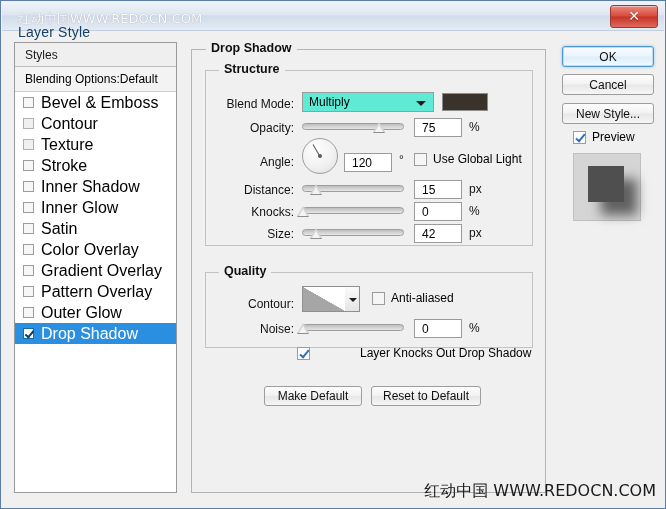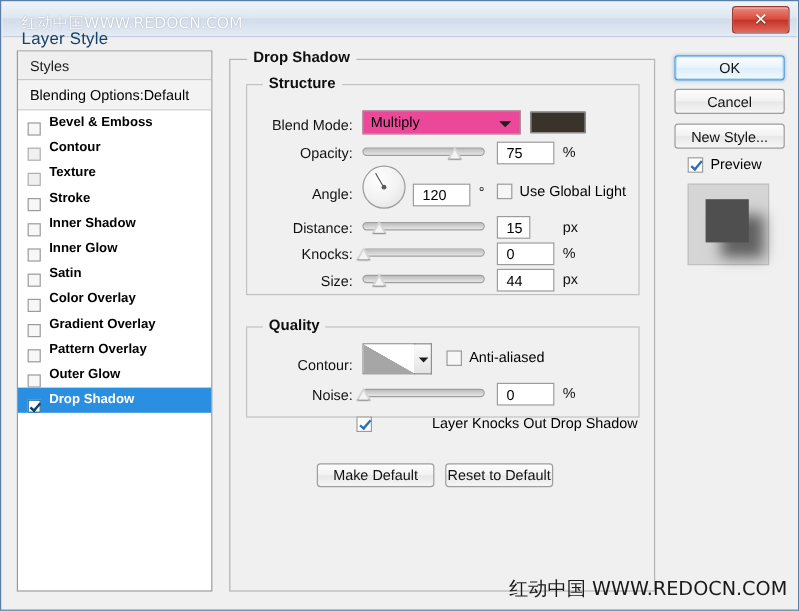--- a/index.html
+++ b/index.html
@@ -54,22 +54,22 @@
     height:24px;line-height:24px;padding-left:10px;
     background:#efefef;border-bottom:1px solid #bdbdbd;
     font-size:12px;color:#1a1a1a;box-sizing:border-box;
   }
   .blending-row{
     height:25px;line-height:25px;padding-left:10px;
     background:#f3f3f3;border-bottom:1px solid #cfcfcf;
     font-size:12px;box-sizing:border-box;cursor:pointer;
   }
   .style-row{
-    height:21px;line-height:21px;display:flex;align-items:flex-end;
-    padding-left:8px;font-size:11px;cursor:pointer;box-sizing:border-box;font-weight:bold;
+    height:21px;line-height:21px;display:flex;align-items:center;
+    padding-left:8px;font-size:16px;cursor:pointer;box-sizing:border-box;
   }
   .style-row.sub{}
   .style-row.selected{background:#2a8fe0;color:#fff;}
   .cb{
     width:11px;height:11px;flex:0 0 11px;margin-right:7px;
     border:1px solid #9c9c9c;background:#f7f7f7;
     box-sizing:border-box;position:relative;
   }
   .cb.sub-cb{background:#f0f0f0;border-color:#b0b0b0;}
   .cb.checked:after{
@@ -87,21 +87,21 @@
   .group-title{
     position:absolute;font-weight:bold;font-size:12.5px;
     background:#f0f0f0;padding:0 5px;color:#0f0f0f;
   }
   .inner-group{
     position:absolute;border:1px solid #c2c2c2;box-sizing:border-box;background:transparent;
   }
   .lbl{position:absolute;font-size:12px;text-align:right;color:#111;}
   
   .combo{
-    position:absolute;height:20px;background:#ec4899;border:1px solid #9b9b9b;
+    position:absolute;height:20px;background:#5eead4;border:1px solid #9b9b9b;
     box-sizing:border-box;cursor:pointer;
   }
   .combo .val{position:absolute;left:6px;top:2px;font-size:12px;}
   .combo .arrow{
     position:absolute;right:7px;top:8px;width:0;height:0;
     border-left:5px solid transparent;border-right:5px solid transparent;
     border-top:5px solid #1e1e1e;
   }
   .swatch{
     position:absolute;height:18px;width:46px;border:1px solid #8d8d8d;
@@ -304,42 +304,42 @@
     <div class="checkrow" style="left:222px;top:102px;">
       <div class="cb2" id="cb-global"></div>
       <span>Use Global Light</span>
     </div>
 
     <div class="lbl" style="left:10px;top:133px;width:92px;">Distance:</div>
     <div class="slider" style="left:110px;top:131px;width:102px;">
       <div class="track"></div>
       <div class="thumb" id="distance-thumb" style="left: 14%;"></div>
     </div>
-    <div class="numfield" style="left:222px;top:130px;width:28px;text-align:right;">
+    <div class="numfield" style="left:222px;top:130px;width:48px;text-align:right;">
       <span>15</span>
     </div>
     <div class="unit" style="left:277px;top:132px;">px</div>
 
     <div class="lbl" style="left:10px;top:155px;width:92px;">Knocks:</div>
     <div class="slider" style="left:110px;top:153px;width:102px;">
       <div class="track"></div>
       <div class="thumb" id="spread-thumb" style="left: 1%;"></div>
     </div>
     <div class="numfield" style="left:222px;top:152px;width:48px;">
       <span>0</span>
     </div>
     <div class="unit" style="left:277px;top:154px;">%</div>
 
     <div class="lbl" style="left:10px;top:177px;width:92px;">Size:</div>
     <div class="slider" style="left:110px;top:175px;width:102px;">
       <div class="track"></div>
       <div class="thumb" id="size-thumb" style="left: 14%;"></div>
     </div>
     <div class="numfield" style="left:222px;top:174px;width:48px;">
-      <span>44</span>
+      <span>42</span>
     </div>
     <div class="unit" style="left:277px;top:176px;">px</div>
 
     <div class="inner-group" style="left:13px;top:222px;width:328px;height:76px;"></div>
     <div class="group-title" style="left:27px;top:214px;">Quality</div>
 
     <div class="lbl" style="left:10px;top:247px;width:92px;">Contour:</div>
     <div class="contour" style="left:110px;top:236px;">
       <div class="ramp"></div>
     </div>
@@ -357,21 +357,21 @@
     <div class="numfield" style="left:222px;top:269px;width:48px;">
       <span>0</span>
     </div>
     <div class="unit" style="left:277px;top:271px;">%</div>
 
     <div class="checkrow" style="left:105px;top:296px;gap:44px;">
       <div class="cb2 checked" id="cb-knockout"></div>
       <span>Layer Knocks Out Drop Shadow</span>
     </div>
     <div class="btn" style="left:72px;top:336px;width:98px;height:20px;line-height:19px;">Make Default</div>
-    <div class="btn" style="left:179px;top:336px;width:90px;height:20px;line-height:19px;">Reset to Default</div>
+    <div class="btn" style="left:179px;top:336px;width:110px;height:20px;line-height:19px;">Reset to Default</div>
   </div>
 
   <div class="btn default" style="left:561px;top:45px;width:92px;height:21px;line-height:20px;">OK</div>
   <div class="btn" style="left:561px;top:102px;width:92px;height:21px;line-height:20px;">New Style...</div>
   <div class="btn" style="left:561px;top:73px;width:92px;height:21px;line-height:20px;">Cancel</div>
   <div class="checkrow" style="left:572px;top:129px;">
     <div class="cb2 checked" id="cb-preview"></div>
     <span>Preview</span>
   </div>
   <div class="preview-box" style="left:572px;top:152px;">

